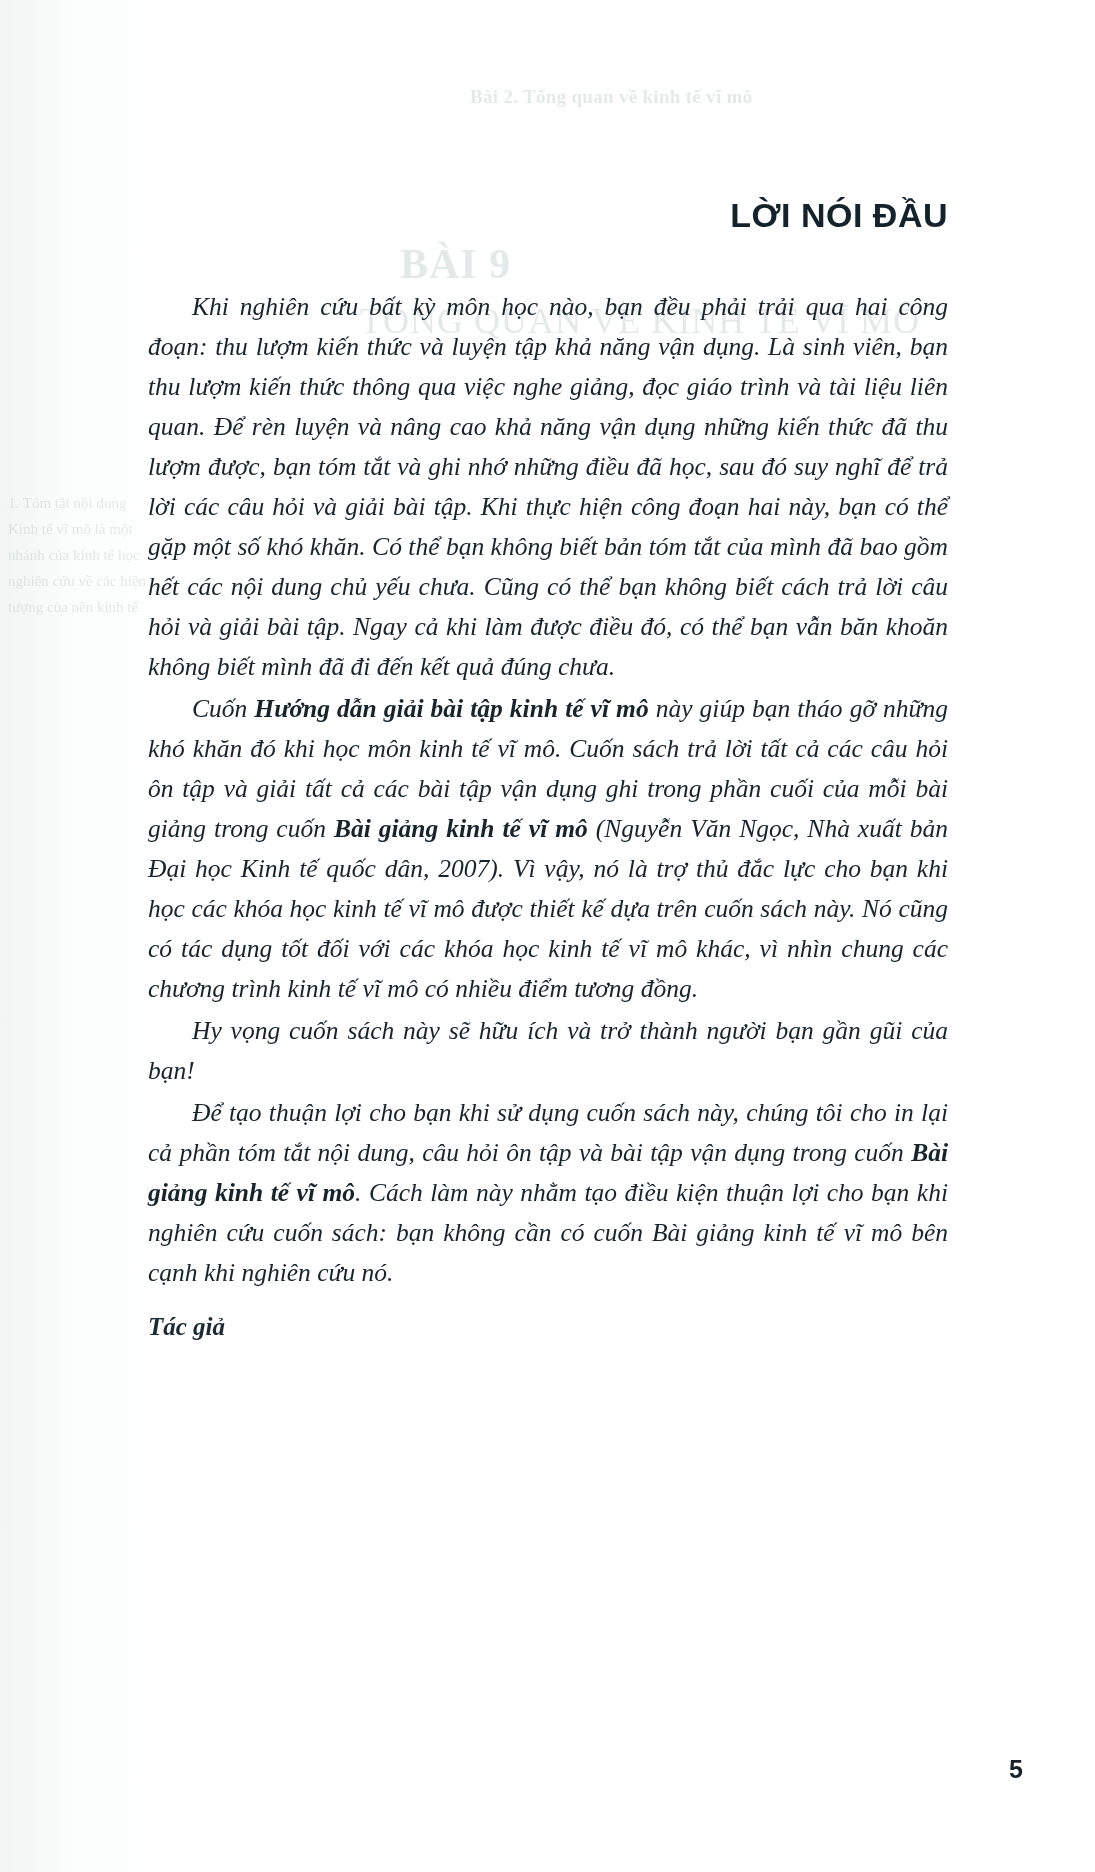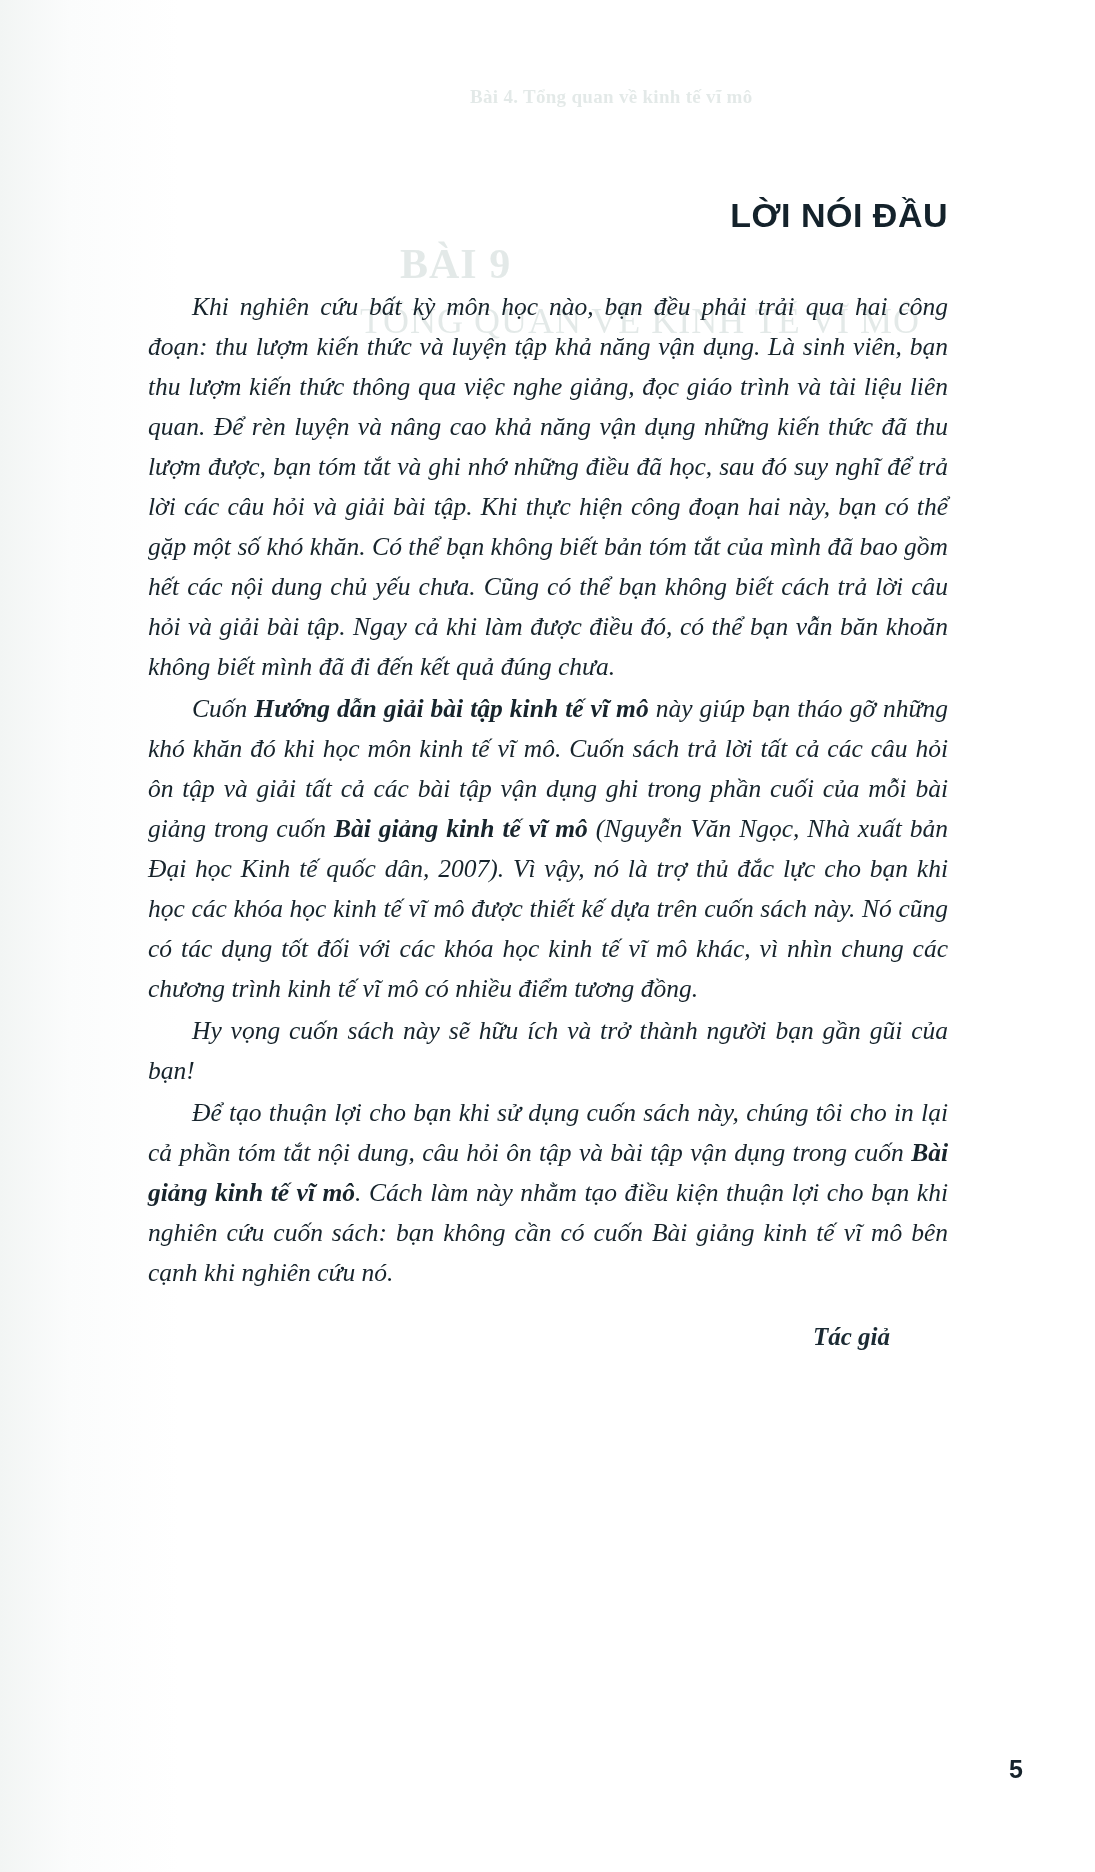--- a/index.html
+++ b/index.html
@@ -102,22 +102,22 @@
   .body-text p {
     margin: 0 0 2px 0;
     text-indent: 44px;
   }
   .body-text b {
     font-weight: bold;
     font-style: italic;
   }
 
   .signature {
-    margin-top: 30px;
-    text-align: right;
+    margin-top: 20px;
+    text-align: left;
     padding-right: 58px;
     font-size: 25px;
     font-style: italic;
     font-weight: bold;
   }
 
   .page-number {
     position: absolute;
     right: 72px;
     bottom: 88px;
@@ -126,23 +126,24 @@
     font-weight: bold;
     color: #16232b;
   }
 </style>
 </head>
 <body>
 
 <div class="page">
 
   <div class="ghost-layer">
-    <div class="ghost-header">Bài 4. Tổng quan về kinh tế vĩ mô</div>
+    <div class="ghost-header">Bài 2. Tổng quan về kinh tế vĩ mô</div>
     <div class="ghost-bai">BÀI 9</div>
     <div class="ghost-title2">TỔNG QUAN VỀ KINH TẾ VĨ MÔ</div>
+    <div class="ghost-left" style="top:490px;">1. Tóm tắt nội dung Kinh tế vĩ mô là một nhánh của kinh tế học nghiên cứu về các hiện tượng của nền kinh tế</div>
   </div>
 
   <div class="content">
     <h1 class="doc-title">LỜI NÓI ĐẦU</h1>
 
     <div class="body-text" id="body-text">
         <p><span>Khi nghiên cứu bất kỳ môn học nào, bạn đều phải trải qua hai công đoạn: thu lượm kiến thức và luyện tập khả năng vận dụng. Là sinh viên, bạn thu lượm kiến thức thông qua việc nghe giảng, đọc giáo trình và tài liệu liên quan. Để rèn luyện và nâng cao khả năng vận dụng những kiến thức đã thu lượm được, bạn tóm tắt và ghi nhớ những điều đã học, sau đó suy nghĩ để trả lời các câu hỏi và giải bài tập. Khi thực hiện công đoạn hai này, bạn có thể gặp một số khó khăn. Có thể bạn không biết bản tóm tắt của mình đã bao gồm hết các nội dung chủ yếu chưa. Cũng có thể bạn không biết cách trả lời câu hỏi và giải bài tập. Ngay cả khi làm được điều đó, có thể bạn vẫn băn khoăn không biết mình đã đi đến kết quả đúng chưa.</span></p>
         <p><span>Cuốn </span><b>Hướng dẫn giải bài tập kinh tế vĩ mô</b><span> này giúp bạn tháo gỡ những khó khăn đó khi học môn kinh tế vĩ mô. Cuốn sách trả lời tất cả các câu hỏi ôn tập và giải tất cả các bài tập vận dụng ghi trong phần cuối của mỗi bài giảng trong cuốn </span><b>Bài giảng kinh tế vĩ mô</b><span> (Nguyễn Văn Ngọc, Nhà xuất bản Đại học Kinh tế quốc dân, 2007). Vì vậy, nó là trợ thủ đắc lực cho bạn khi học các khóa học kinh tế vĩ mô được thiết kế dựa trên cuốn sách này. Nó cũng có tác dụng tốt đối với các khóa học kinh tế vĩ mô khác, vì nhìn chung các chương trình kinh tế vĩ mô có nhiều điểm tương đồng.</span></p>
         <p><span>Hy vọng cuốn sách này sẽ hữu ích và trở thành người bạn gần gũi của bạn!</span></p>
         <p><span>Để tạo thuận lợi cho bạn khi sử dụng cuốn sách này, chúng tôi cho in lại cả phần tóm tắt nội dung, câu hỏi ôn tập và bài tập vận dụng trong cuốn </span><b>Bài giảng kinh tế vĩ mô</b><span>. Cách làm này nhằm tạo điều kiện thuận lợi cho bạn khi nghiên cứu cuốn sách: bạn không cần có cuốn Bài giảng kinh tế vĩ mô bên cạnh khi nghiên cứu nó.</span></p>

